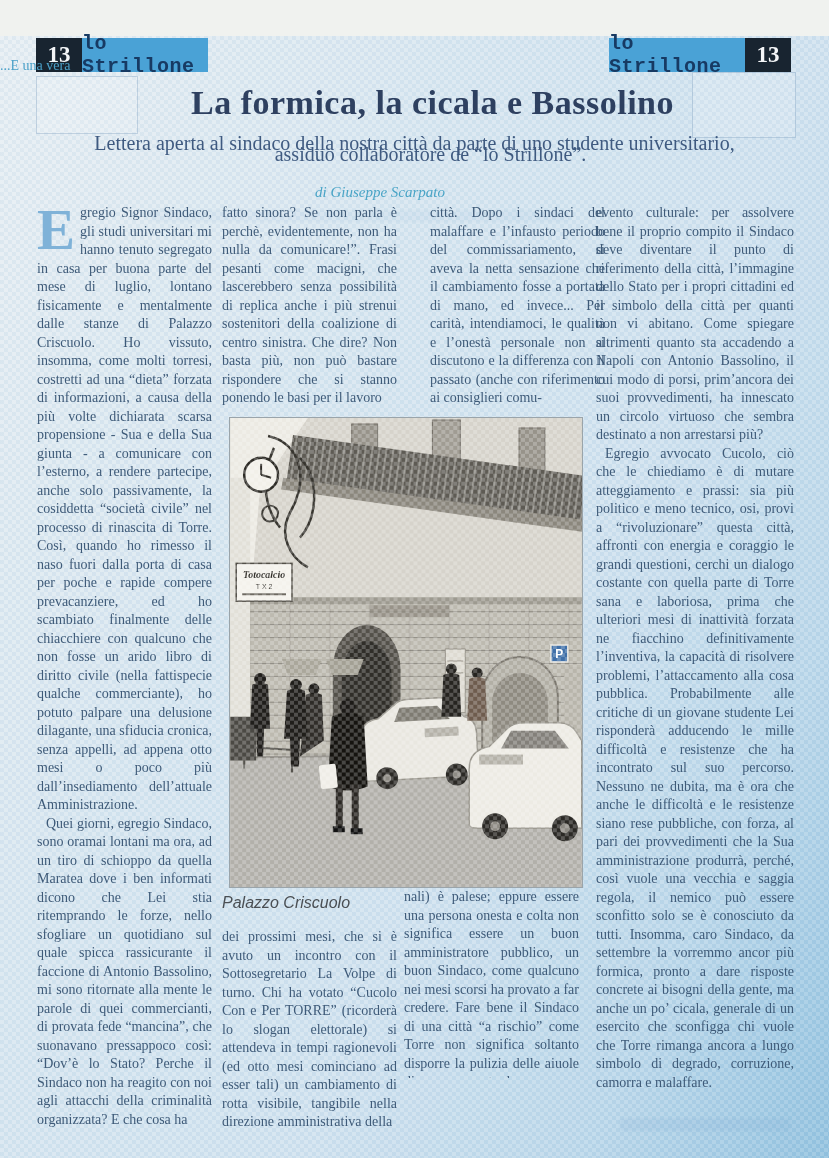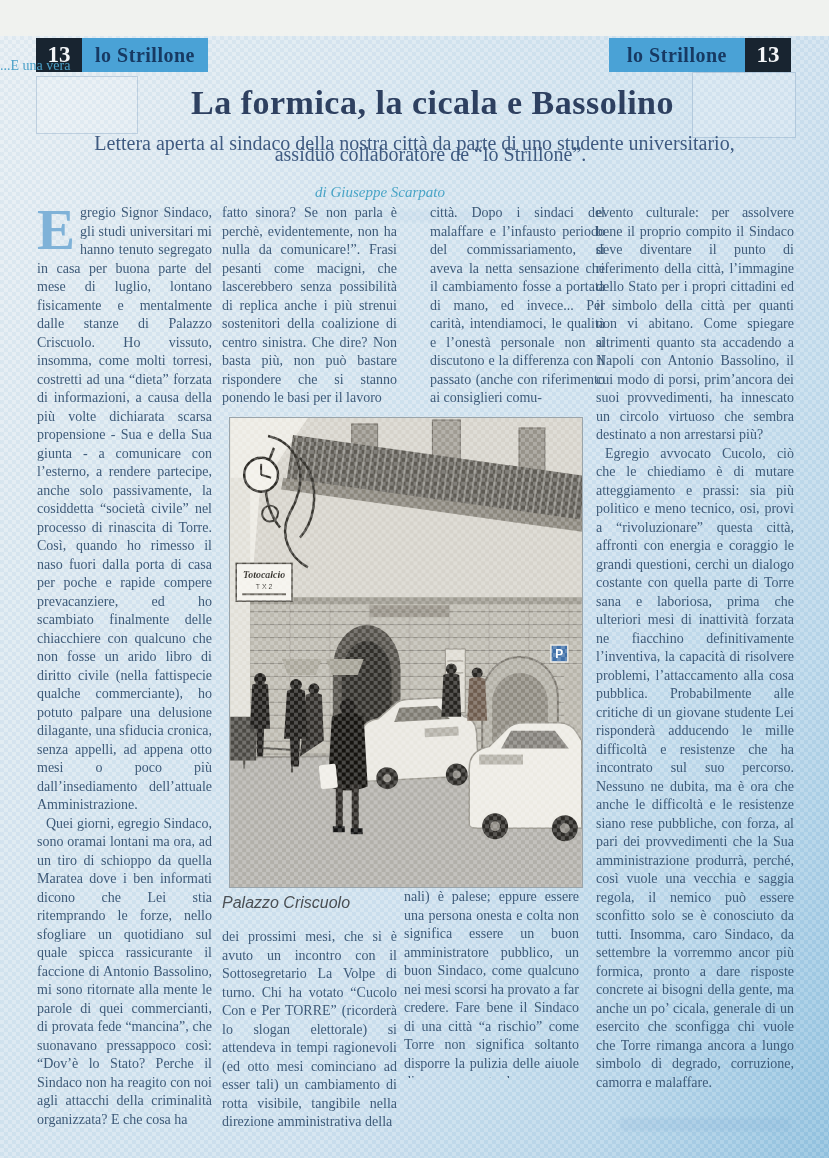--- a/index.html
+++ b/index.html
@@ -10,21 +10,21 @@
   }
   .page::before{content:"";position:absolute;inset:0;pointer-events:none;
     background:repeating-conic-gradient(rgba(255,255,255,.16) 0% 25%, rgba(150,190,220,.10) 0% 50%);
     background-size:8px 8px;}
   .top-band{position:absolute;left:0;top:0;width:829px;height:36px;background:#f0f2ef;}
   
   .banner{position:absolute;top:38px;height:34px;display:flex;}
   .banner .numbox{width:46px;background:#182430;color:#f4f6f8;font-weight:bold;
     font-size:23px;display:flex;align-items:center;justify-content:center;}
   .banner .titlebox{background:#4aa2d6;color:#173a63;font-weight:bold;font-size:20px;
-    display:flex;align-items:center;justify-content:center;letter-spacing:.5px;}
+    display:flex;align-items:center;justify-content:center;letter-spacing:.5px;font-family:Liberation Mono, monospace;}
   .banner-left{left:36px;}
   .banner-left .titlebox{width:126px;}
   .banner-right{left:609px;}
   .banner-right .titlebox{width:136px;}
   
   .kicker{position:absolute;left:0;top:58px;width:829px;text-align:left;
     color:#4aa0c8;font-size:14px;}
   .headline{position:absolute;left:7px;top:84px;width:829px;text-align:center;
     color:#2e4060;font-size:34px;font-weight:bold;letter-spacing:.5px;padding-left:11px;}
   .subtitle{position:absolute;left:0;width:829px;text-align:center;color:#3f5a80;font-size:20px;}

